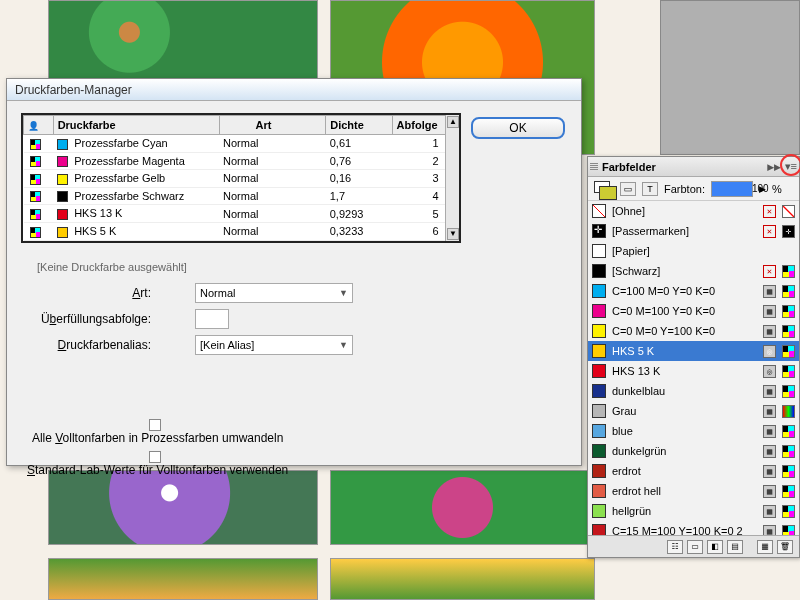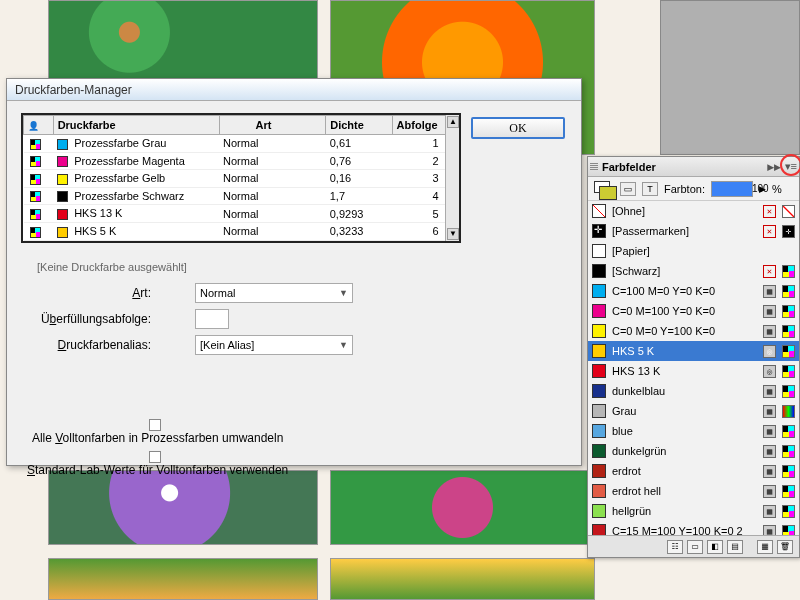--- a/index.html
+++ b/index.html
@@ -39,22 +39,22 @@
   .ink-table th.d4 { width:56px;}
   .ink-table td { border-bottom:1px solid #eee; padding:2px 4px; }
   .ink-table td.ic { text-align:center; }
   .ink-row .sw { display:inline-block; width:11px; height:11px; border:1px solid #333; vertical-align:middle; margin-right:6px;}
   .scroll-col { position:absolute; right:0; top:0; bottom:0; width:14px; background:#e8e8e8; border-left:1px solid #aaa;}
   .scroll-col .arr { width:12px; height:12px; margin:1px; background:#ddd; border:1px solid #999; font-size:8px; text-align:center; line-height:10px;}
 
   
   .btn {
     position:absolute; width:94px; height:22px;
-    background: linear-gradient(#fdfdfd,#e4e4e4); border:1px solid #888; border-radius:2px;
-    font-size:12px; text-align:center; line-height:20px; cursor:pointer;font-family:Liberation Serif, serif;
+    background: linear-gradient(#fdfdfd,#e4e4e4); border:1px solid #888; border-radius:8px;
+    font-size:12px; text-align:center; line-height:20px; cursor:pointer;
   }
   .btn.ok { left:464px; top:16px; border:2px solid #3a7ad1; line-height:18px;}
   .btn.back { left:464px; top:46px; }
 
   
   .edit-area { position:absolute; left:18px; top:156px; width:420px; }
   .sel-label { color:#666; margin:4px 0 10px 12px; }
   .form-row { display:flex; align-items:center; margin:6px 0;gap:36px;}
   .form-row label { width:134px; text-align:right; padding-right:8px; font-size:12px;}
   .u { text-decoration: underline; }
@@ -128,21 +128,21 @@
           <th class="ic"><span style="font-size:9px">👤</span></th>
           <th class="d1">Druckfarbe</th>
           <th class="d2">Art</th>
           <th class="d3">Dichte</th>
           <th class="d4">Abfolge</th>
         </tr>
           </thead>
         <tbody id="ink-rows">
             <tr class="ink-row">
               <td class="ic"><span class="sw cmark"></span></td>
-              <td><span class="sw" style="background:#00AEEF"></span><span>Prozessfarbe Grau</span></td>
+              <td><span class="sw" style="background:#00AEEF"></span><span>Prozessfarbe Cyan</span></td>
               <td>Normal</td>
               <td>0,61</td>
               <td style="text-align:right;padding-right:20px">1</td>
             </tr>
             <tr class="ink-row">
               <td class="ic"><span class="sw cmark"></span></td>
               <td><span class="sw" style="background:#EC008C"></span><span>Prozessfarbe Magenta</span></td>
               <td>Normal</td>
               <td>0,76</td>
               <td style="text-align:right;padding-right:20px">2</td>

